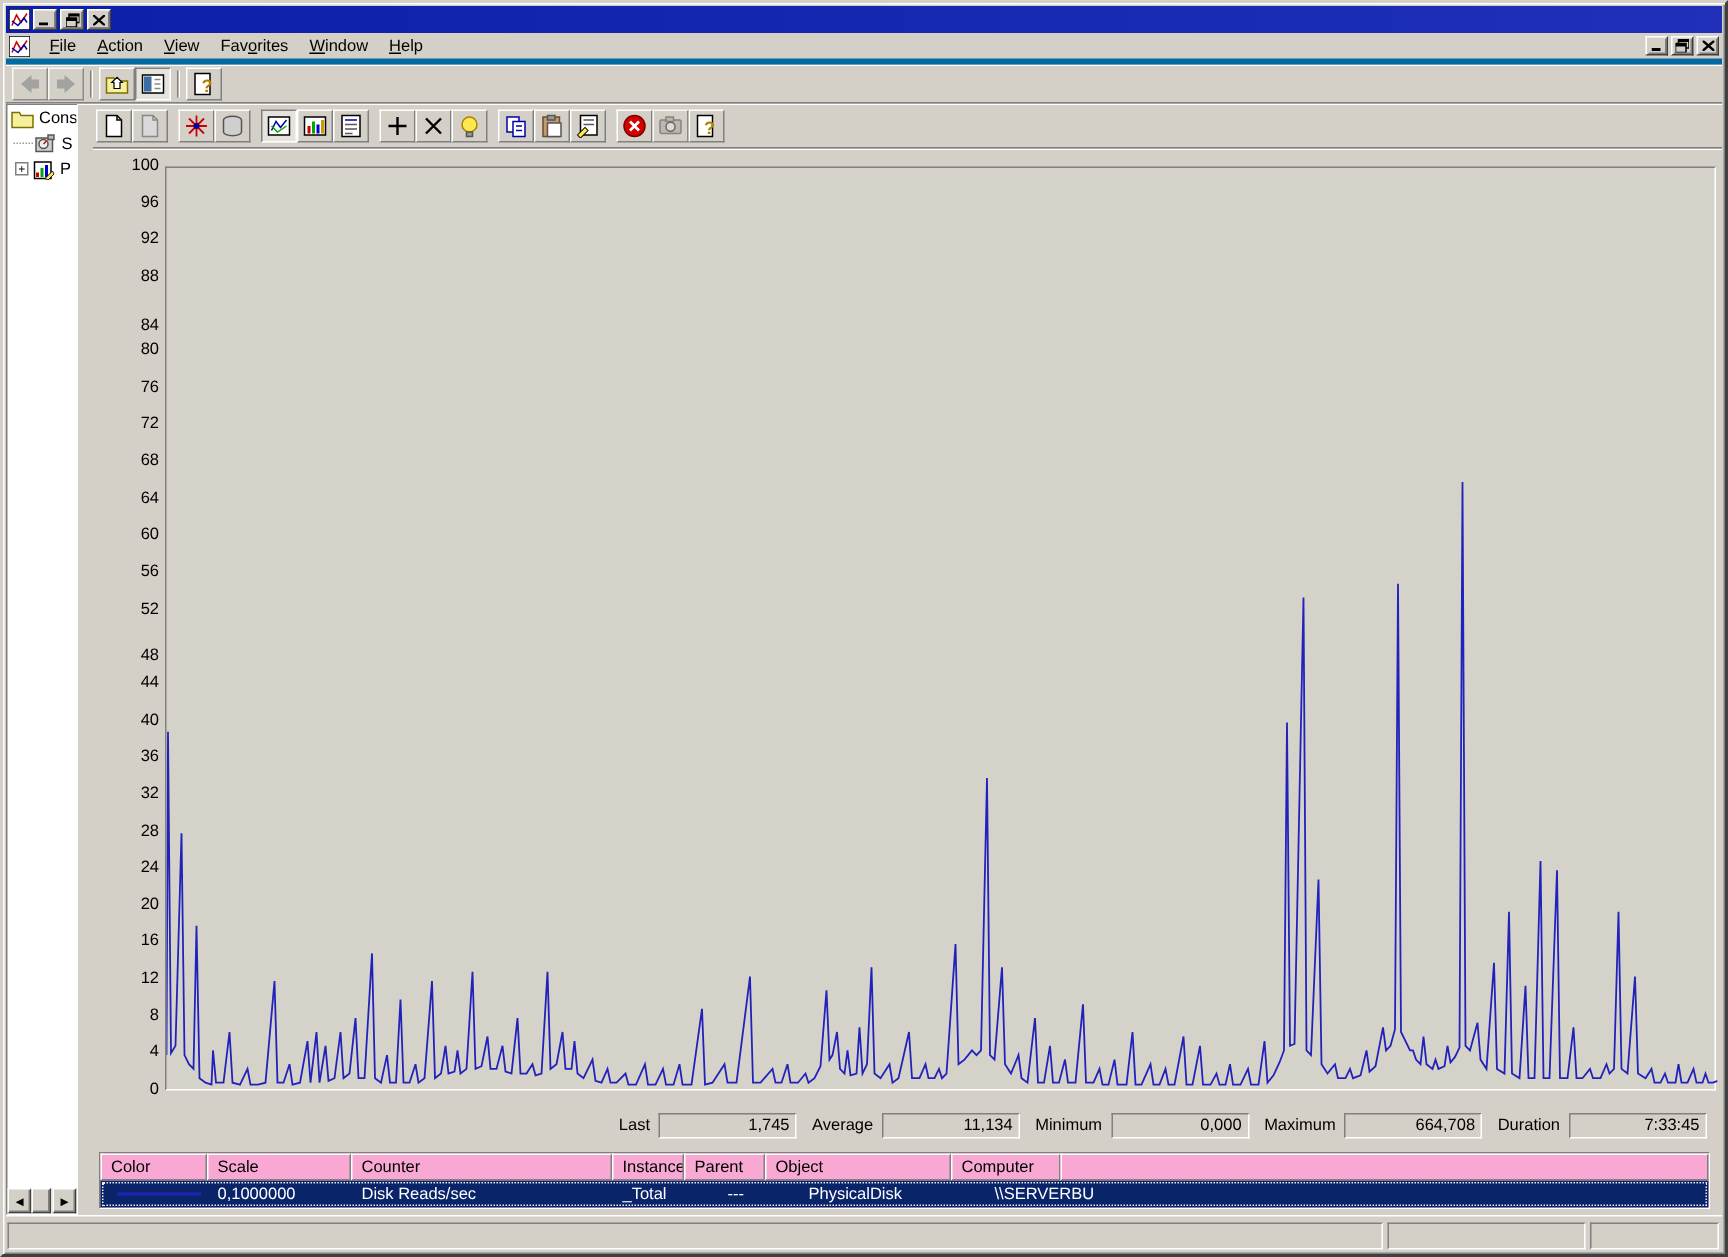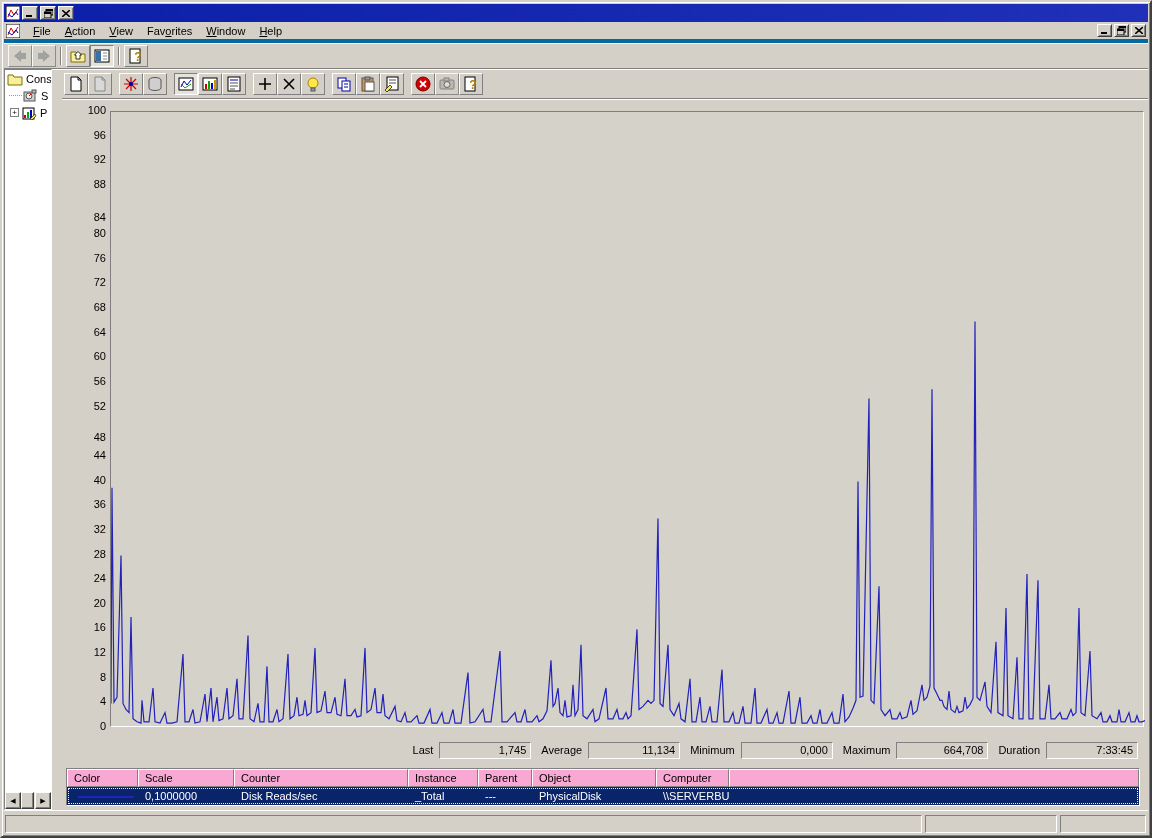--- a/index.html
+++ b/index.html
@@ -393,21 +393,21 @@
           <span class="stat-field">664,708</span>
           <span class="stat-label">Duration</span>
           <span class="stat-field">7:33:45</span>
         </div>
 
       <div class="legend">
         <div class="lg-header" id="legend-header">
             <div class="lg-h" style="width: 71px;">Color</div>
             <div class="lg-h" style="width: 96px;">Scale</div>
             <div class="lg-h" style="width: 174px;">Counter</div>
-            <div class="lg-h" style="width: 70px;">Instance</div>
+            <div class="lg-h" style="width: 48px;">Instance</div>
             <div class="lg-h" style="width: 54px;">Parent</div>
             <div class="lg-h" style="width: 124px;">Object</div>
             <div class="lg-h" style="width: 73px;">Computer</div>
             <div class="lg-h fill"></div>
           </div>
         <div id="legend-rows">
             <div class="lg-row selected">
               <div class="lg-c" style="width: 71px;"><span class="swatch" style="background: rgb(34, 34, 187);"></span></div>
               <div class="lg-c" style="width: 96px;">0,1000000</div>
               <div class="lg-c" style="width: 174px;">Disk Reads/sec</div>

